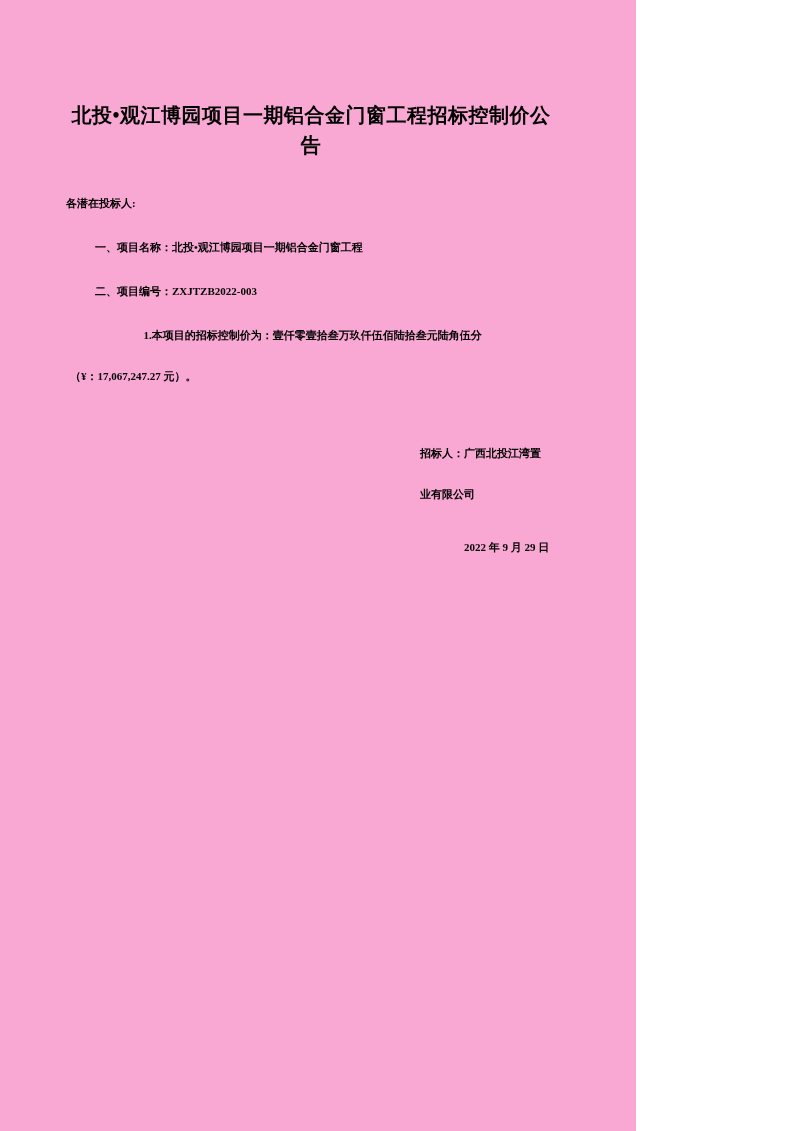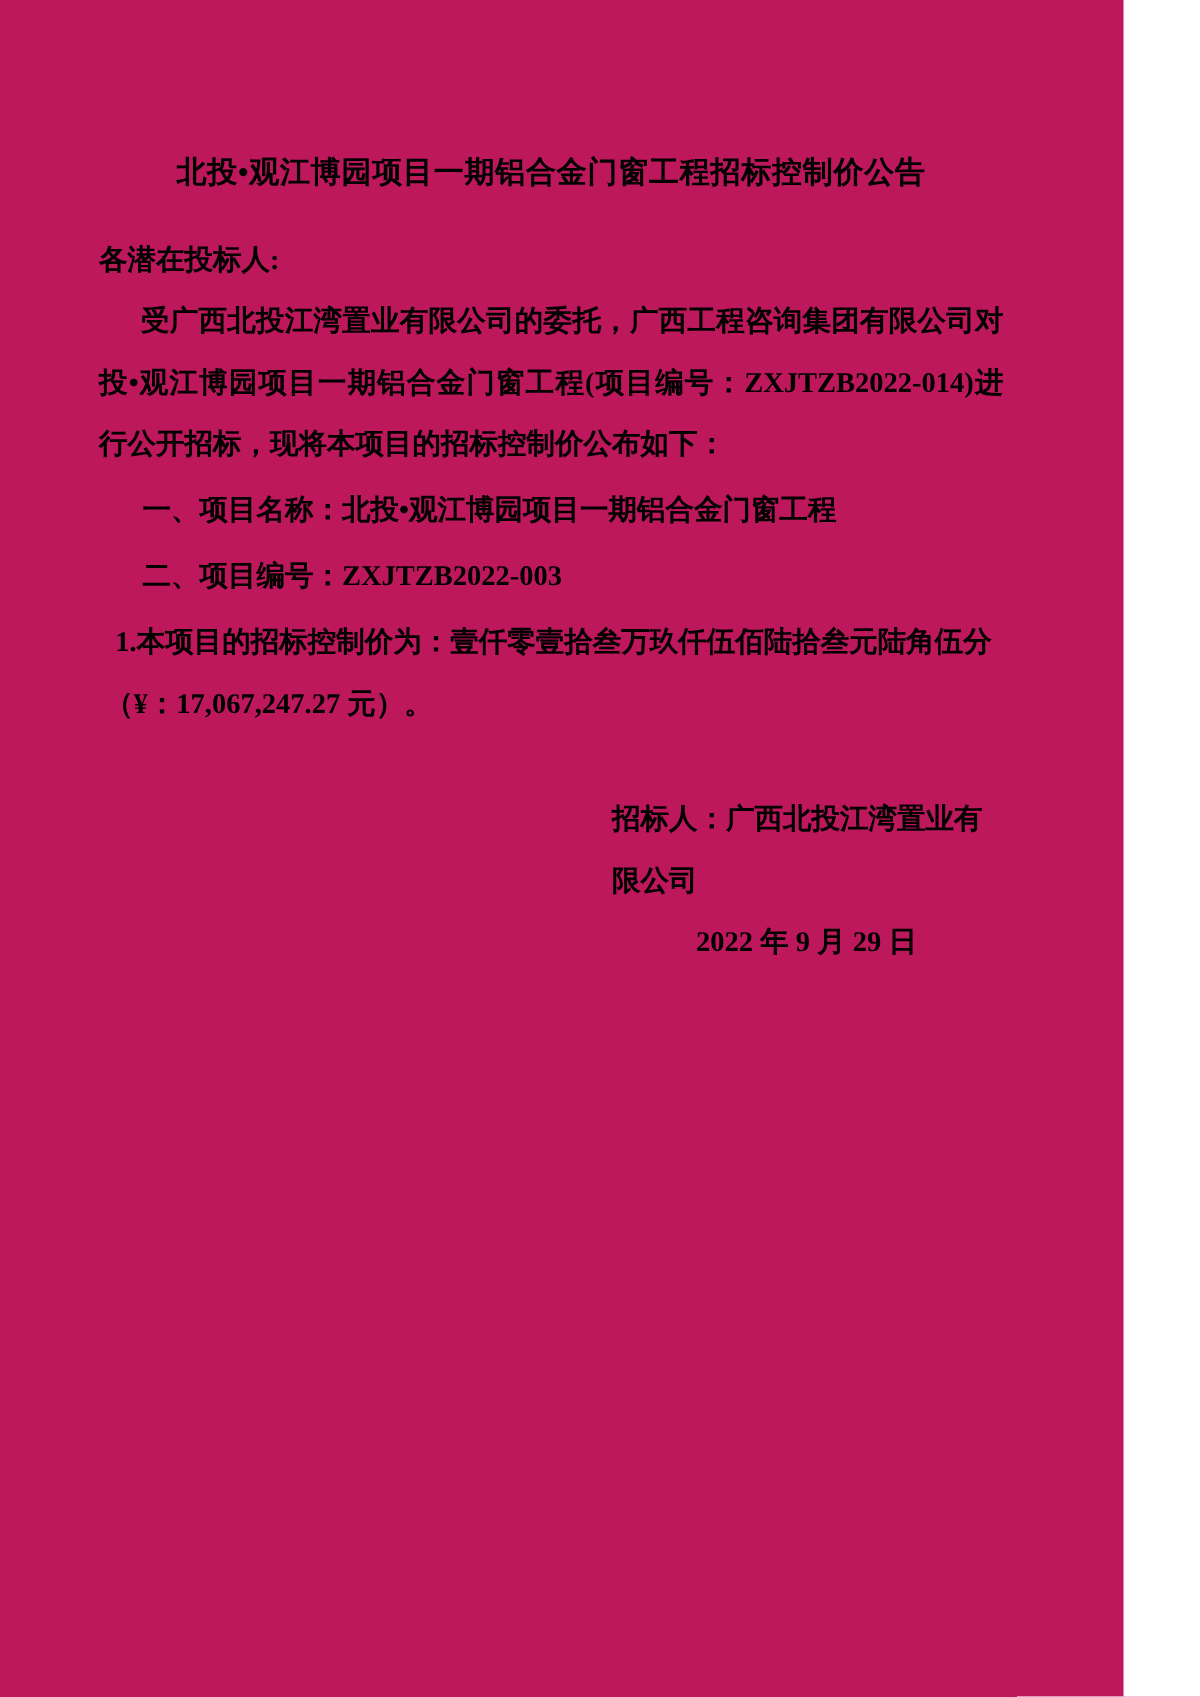--- a/index.html
+++ b/index.html
@@ -2,39 +2,39 @@
 <html><head>
 <meta charset="utf-8">
 <style>
   html, body {
     margin: 0;
     padding: 0;
     background: #ffffff;
   }
   .page {
     position: relative;
-    width: 749px;
+    width: 636px;
     height: 1131px;
-    background: #be185d;
+    background: #f9a8d4;
     color: #000000;
     font-family: "Liberation Serif", "DejaVu Serif", serif;
     overflow: hidden;
     box-sizing: border-box;
     padding: 100px 80px 0 66px;
   }
   .doc-title {
     font-size: 20px;
     font-weight: bold;
     text-align: center;
     line-height: 30px;
     margin: 0 0 23px 0;
     letter-spacing: 0.5px;
   }
   .body-text {
-    font-size: 19px;
+    font-size: 11px;
     font-weight: bold;
     line-height: 41px;
   }
   .salutation {
     margin: 0;
   }
   .intro {
     margin: 0;
     text-indent: 28px;
     text-align: justify;
@@ -53,40 +53,39 @@
   }
   .amount-line {
     margin: 0;
     padding-left: 4px;
   }
   .signature-block {
     margin-top: 36px;
     padding-left: 342px;
   }
   .signature-line {
-    margin: 0;
+    margin: 12px;
   }
   .date-line {
     margin: 0;
     font-weight: bold;
     padding-left: 56px;
   }
 </style>
 </head>
 <body>
 
 <div class="page">
 
   <h1 class="doc-title">北投•观江博园项目一期铝合金门窗工程招标控制价公告</h1>
 
   <div class="body-text">
 
     <p class="salutation">各潜在投标人:</p>
 
-    <p class="intro">受广西北投江湾置业有限公司的委托，广西工程咨询集团有限公司对投•观江博园项目一期铝合金门窗工程(项目编号：ZXJTZB2022-014)进行公开招标，现将本项目的招标控制价公布如下：</p>
 
     <div class="items">
       <p class="item">一、项目名称：北投•观江博园项目一期铝合金门窗工程</p>
       <p class="item">二、项目编号：ZXJTZB2022-003</p>
     </div>
 
     <p class="price-line">1.本项目的招标控制价为：壹仟零壹拾叁万玖仟伍佰陆拾叁元陆角伍分</p>
 
     <p class="amount-line">（¥：17,067,247.27 元）。</p>
 

